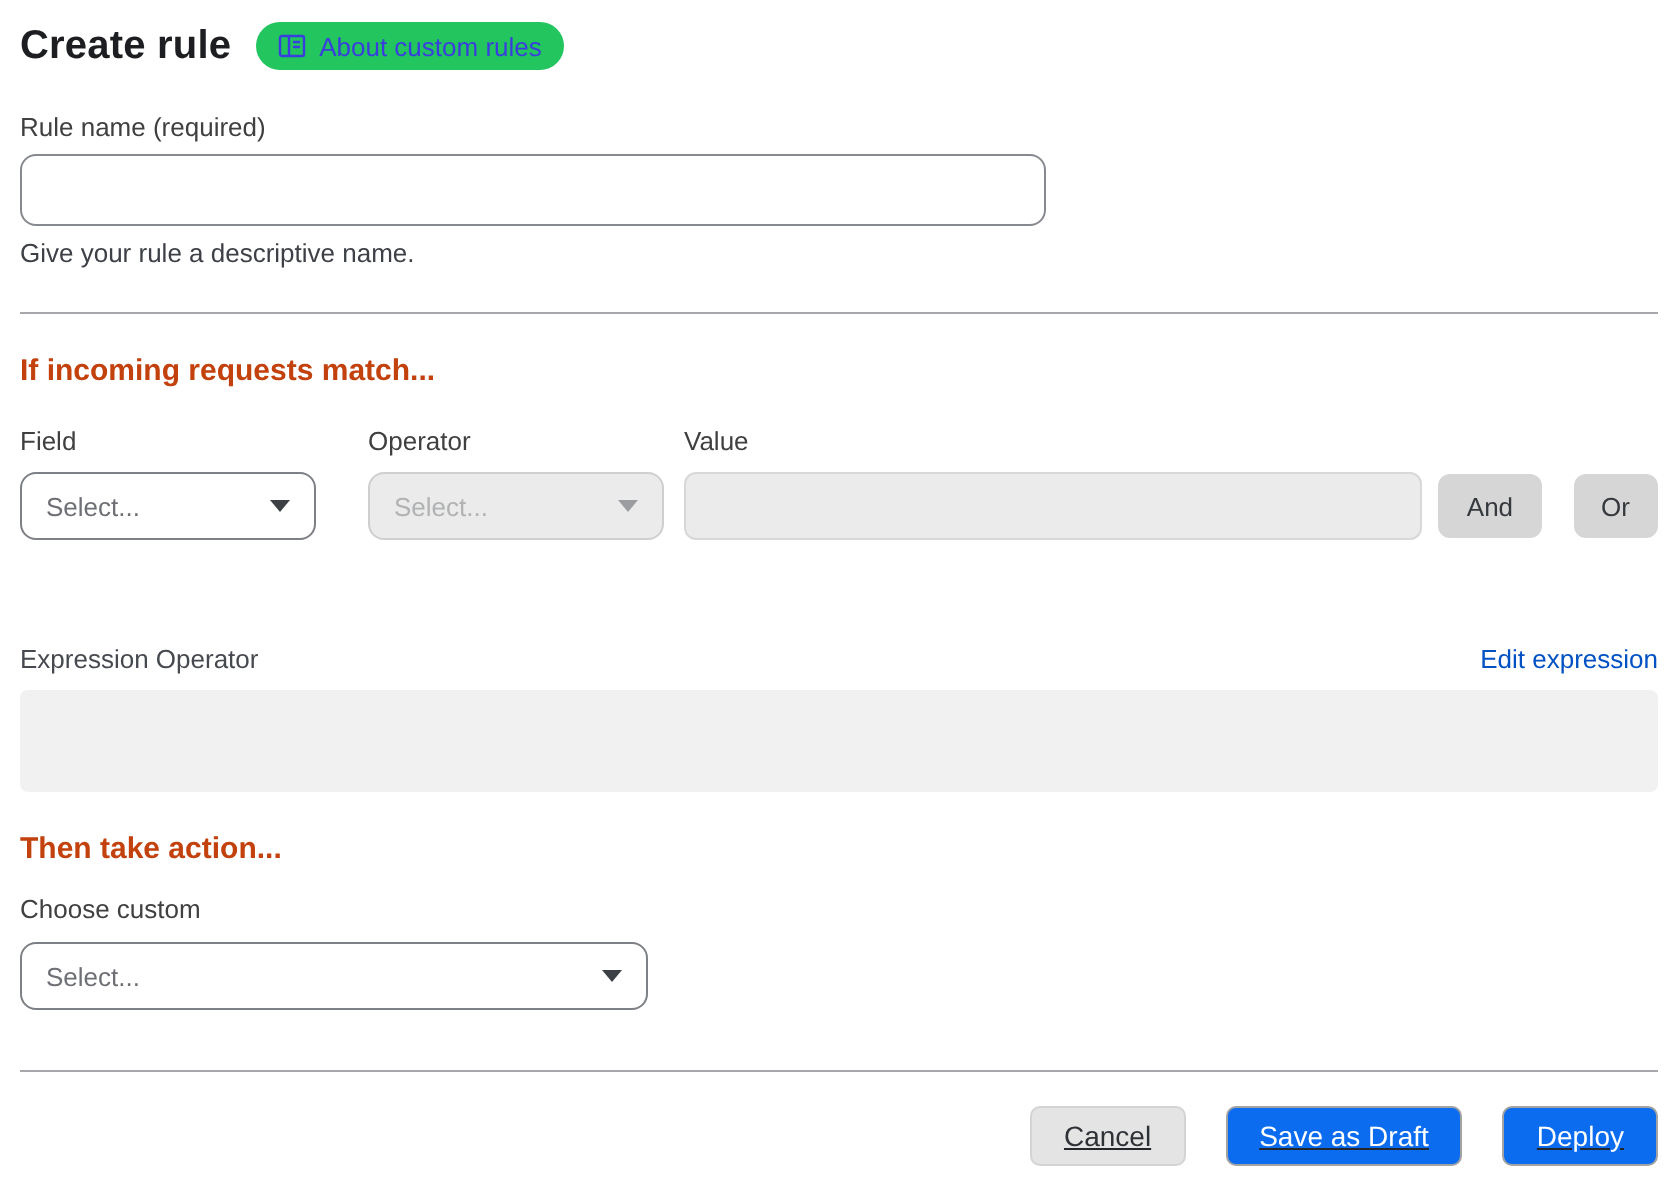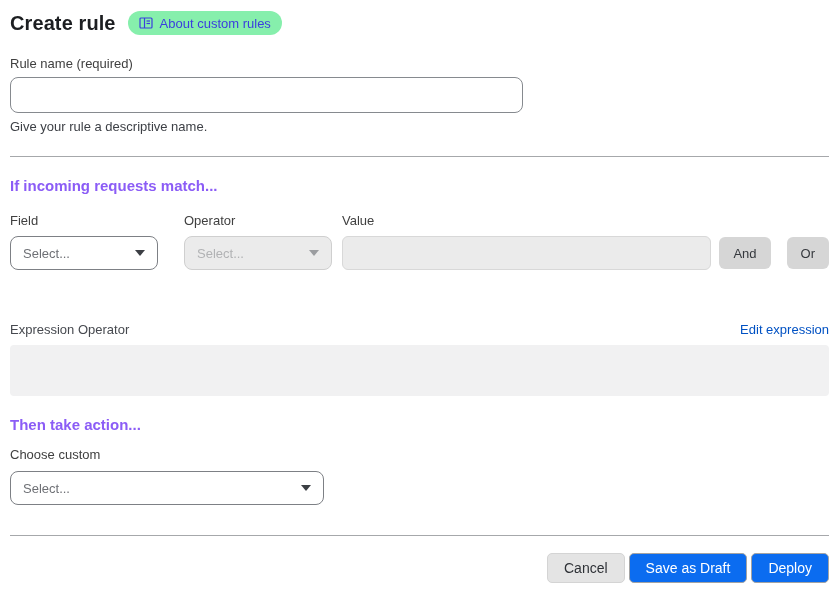--- a/index.html
+++ b/index.html
@@ -28,21 +28,21 @@
   .page-title {
     font-size: 20px;
     font-weight: 700;
     color: #1c1e21;
     letter-spacing: 0.1px;
   }
   .badge {
     display: inline-flex;
     align-items: center;
     gap: 7px;
-    background: #86efac;
+    background: #22c55e;
     color: #3b3ede;
     font-size: 13px;
     height: 24px;
     padding: 12px 11px;
     border-radius: 12px;
     cursor: pointer;
     text-decoration: none;
   }
   .badge svg { display: block; }
 
@@ -79,21 +79,21 @@
   .divider {
     border: none;
     border-top: 1px solid #a6a8ab;
     margin-top: 21px;
   }
   .divider.bottom { margin-top: 30px; }
 
   .section-heading {
     font-size: 15px;
     font-weight: 700;
-    color: #8b5cf6;
+    color: #c2410c;
     margin-top: 19px;
     line-height: 19px;
   }
 
   
   .match-row {
     display: flex;
     align-items: flex-end;
     margin-top: 18px;
   }
@@ -187,22 +187,23 @@
 
   
   .choose-label { margin-top: 13px; }
   .action-select { width: 314px; margin-top: 8px; }
 
   
   .footer-row {
     display: flex;
     justify-content: flex-end;
     align-items: flex-end;
-    gap: 4px;
+    gap: 20px;
     margin-top: 17px;
+    text-decoration: underline;
   }
   .btn {
     height: 30px;
     border-radius: 5px;
     font-size: 14px;
     font-family: "Liberation Sans", sans-serif;
     padding: 0 16px;
     cursor: pointer;
   }
   .btn-secondary {

